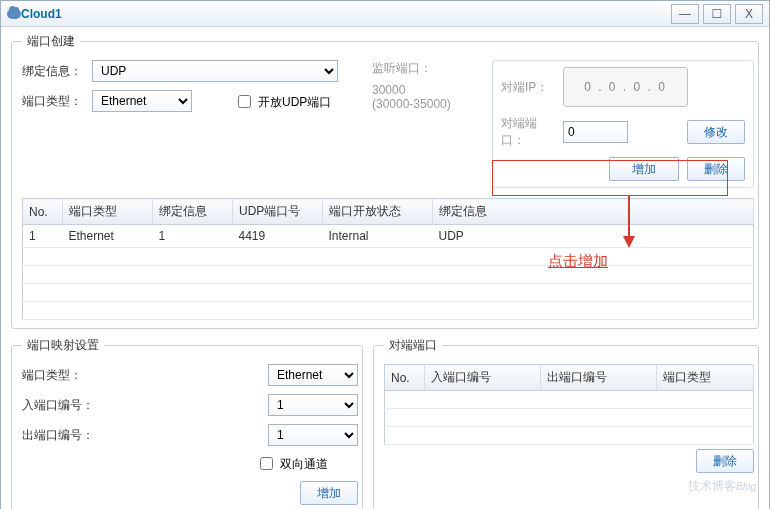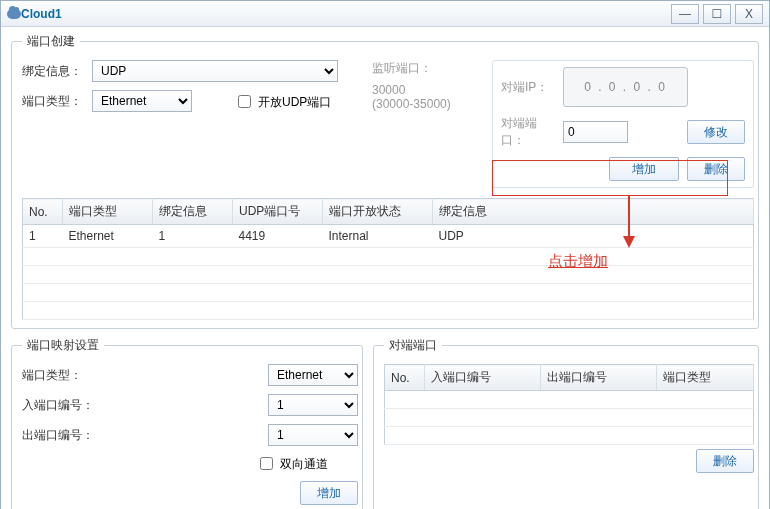--- a/index.html
+++ b/index.html
@@ -241,13 +241,16 @@
 </div>
 
 <div class="annot-box"></div>
 <svg class="annot-arrow" viewBox="0 0 14 52">
   <line x1="7" y1="0" x2="7" y2="42" stroke="#d43a2a" stroke-width="2"></line>
   <polygon points="7,52 1,40 13,40" fill="#d43a2a"></polygon>
 </svg>
 <div class="annot-text">点击增加</div>
 
 <div class="watermark">
+  <div class="wm-small">
+    <span>技术博客</span><span style="font-size:10px; font-style:italic;">Blog</span>
+  </div>
 </div>
 
 </body></html>

